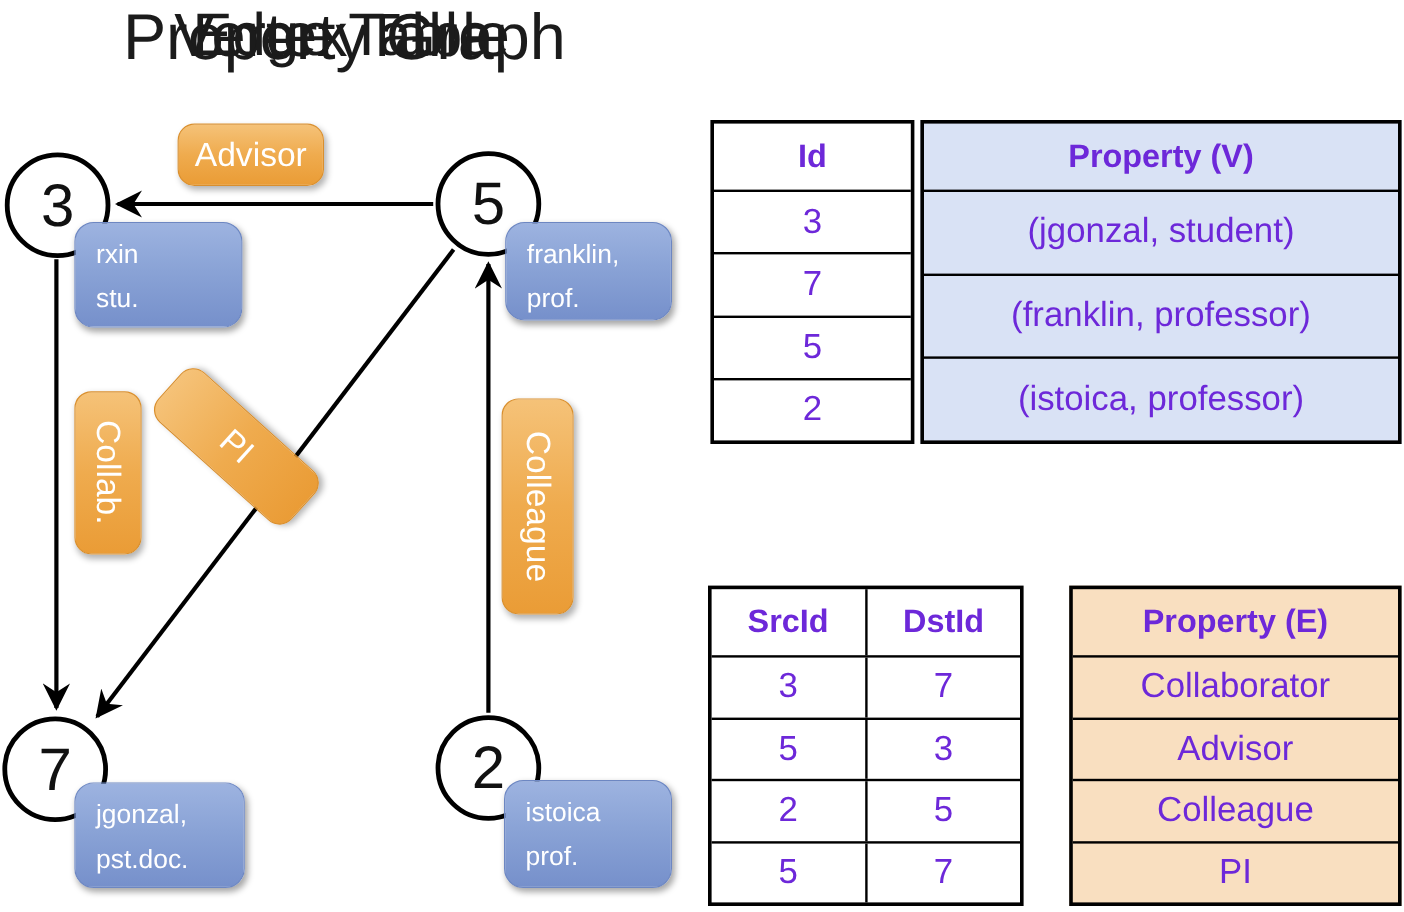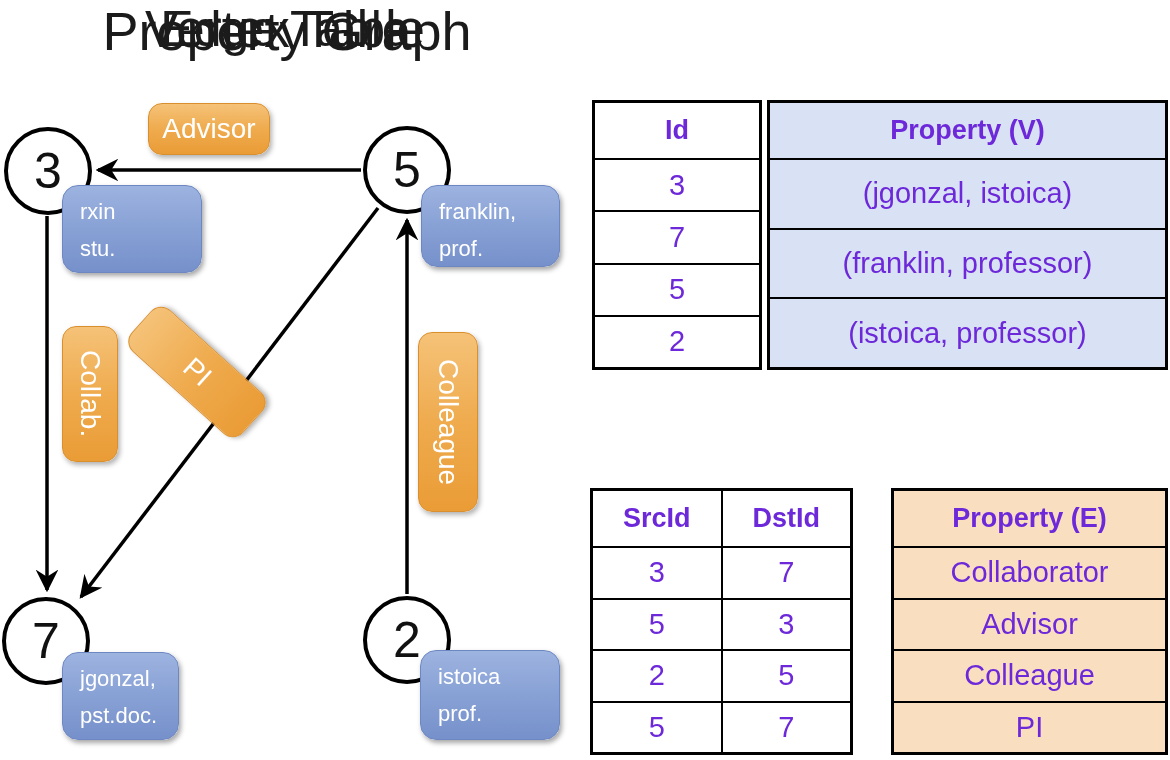--- a/index.html
+++ b/index.html
@@ -30,21 +30,21 @@
   
   .vbox {
     position:absolute; border-radius:16px; box-sizing:border-box;
     background:linear-gradient(180deg,#9db3e0 0%,#8aa3d6 45%,#7690cb 100%);
     border:1px solid #6d87c2; box-shadow:2px 3px 5px rgba(0,0,0,0.35);
     color:#fff; font-size:22px; line-height:37px;
     padding:7px 10px 0 17px; z-index:3;
   }
   #vbox-rxin     { left:62px;  top:185px; width:140px; height:88px; }
   #vbox-franklin { left:421px; top:185px; width:139px; height:82px; }
-  #vbox-jgonzal  { left:62px;  top:652px; width:117px; height:88px; }
+  #vbox-jgonzal  { left:62px;  top:652px; width:142px; height:88px; }
   #vbox-istoica  { left:420px; top:650px; width:140px; height:90px; }
 
   
   .ebox {
     position:absolute; border-radius:14px; box-sizing:border-box;
     background:linear-gradient(180deg,#f5c278 0%,#efab4e 50%,#ea9c36 100%);
     border:1px solid #d98f2e; box-shadow:2px 3px 5px rgba(0,0,0,0.3);
     color:#fff; display:flex; align-items:center; justify-content:center;
     font-size:28px; z-index:3;
   }
@@ -126,21 +126,21 @@
   <div class="tbl" id="vt-id">
     <div class="trow head">Id</div>
     <div class="trow">3</div>
     <div class="trow">7</div>
     <div class="trow">5</div>
     <div class="trow">2</div>
   </div>
 
   <div class="tbl" id="vt-prop">
     <div class="trow head">Property (V)</div>
-    <div class="trow">(jgonzal, istoica)</div>
+    <div class="trow">(jgonzal, student)</div>
     <div class="trow">(franklin, professor)</div>
     <div class="trow">(istoica, professor)</div>
   </div>
 
   <div class="tbl" id="et-ids">
     <div class="trow head">
       <div class="cell src">SrcId</div>
       <div class="cell dst">DstId</div>
     </div>
     <div class="trow">

